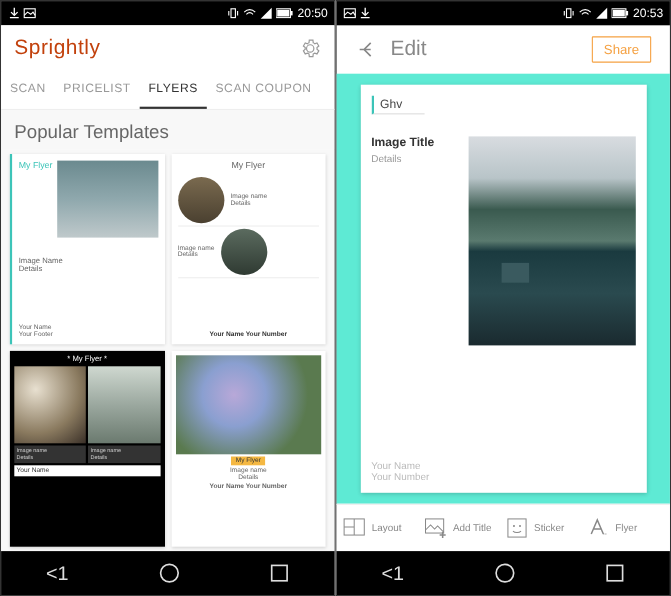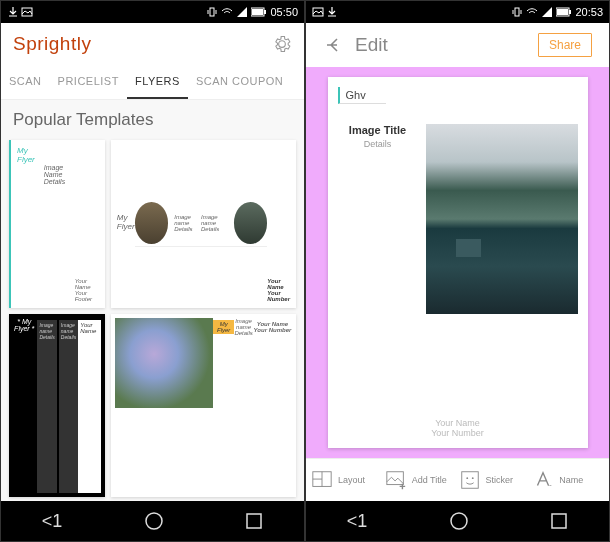--- a/index.html
+++ b/index.html
@@ -15,21 +15,21 @@
     .app-title { font-size: 19px; color: #c2410c; font-weight: 300; letter-spacing: 0.5px; }
     .gear { width: 20px; height: 20px; }
     
     .tab-bar { display: flex; border-bottom: 1px solid #eee; background: #fff; }
     .tab { padding: 10px 8px; font-size: 11px; color: #999; letter-spacing: 0.5px; }
     .tab.active { color: #333; border-bottom: 2px solid #333; font-weight: 500; }
     
     .section-label { padding: 10px 12px 6px; font-size: 17px; color: #666; background: #f8f8f8; }
     
     .template-grid { flex: 1; display: grid; grid-template-columns: 1fr 1fr; gap: 6px; padding: 4px 8px; background: #f8f8f8; overflow: hidden; }
-    .template-card { background: #fff; box-shadow: 0 1px 3px rgba(0,0,0,0.15); padding: 6px; display: flex; flex-direction: row; font-size: 7px; color: #666; position: relative; font-style: italic; }
+    .template-card { background: #fff; box-shadow: 0 1px 3px rgba(0,0,0,0.15); padding: 6px; display: flex; flex-direction: column; font-size: 7px; color: #666; position: relative; }
     
     .card1 { border-left: 2px solid #3cc4b8; }
     .card1-top { display: flex; gap: 4px; }
     .card1-label { color: #3cc4b8; font-size: 8px; writing-mode: horizontal-tb; }
     .card1-img { flex: 1; height: 70px; background: linear-gradient(180deg, #6b8a8f 0%, #8fa8ad 50%, #bfc9cb 100%); }
     .card1-info { margin-top: 18px; }
     .card1-footer { margin-top: auto; font-size: 6px; }
     
     .card2 { align-items: center; }
     .card2-title { font-size: 8px; margin-bottom: 4px; }
@@ -52,21 +52,21 @@
     .card4-img { width: 100%; height: 90px; background: radial-gradient(circle at 40% 40%, #b8a8d8 0%, #8a9fd0 30%, #5a7a4f 70%); }
     .card4-tag { background: #f5b842; color: #333; font-size: 6px; padding: 1px 4px; display: inline-block; margin: 2px auto; }
     .card4-info { text-align: center; font-size: 6px; }
     .card4-footer { text-align: center; font-size: 6px; font-weight: bold; margin-top: 3px; }
     
     .edit-header { display: flex; justify-content: space-between; padding: 10px 17px; }
     .edit-left { display: flex; align-items: center; gap: 12px; }
     .edit-title { font-size: 19px; color: #888; }
     .share-btn { border: 1px solid #f5a142; color: #f5a142; padding: 4px 10px; font-size: 12px; background: none; border-radius: 1px; }
     
-    .canvas-area { flex: 1; background: #f0abfc; padding: 10px; display: flex; justify-content: center; text-align: center; }
+    .canvas-area { flex: 1; background: #5eead4; padding: 10px; display: flex; justify-content: center; }
     .canvas { width: 260px; background: #fff; box-shadow: 0 1px 4px rgba(0,0,0,0.2); padding: 10px; display: flex; flex-direction: column; position: relative; }
     .canvas-tag { border-left: 2px solid #3cc4b8; padding: 2px 6px; font-size: 11px; color: #444; display: inline-block; width: fit-content; border-bottom: 1px solid #ddd; padding-right: 20px; }
     .canvas-body { display: flex; gap: 8px; margin-top: 20px; flex: 1; }
     .canvas-text { flex: 0 0 80px; }
     .canvas-text h3 { font-size: 11px; color: #333; margin-bottom: 3px; }
     .canvas-text p { font-size: 9px; color: #999; }
     .canvas-img { flex: 1; height: 190px; background: linear-gradient(180deg, #d8dce0 0%, #b8c4c8 20%, #3a5a4f 35%, #5a7a6f 50%, #1a3a3f 55%, #2a4a4f 75%, #1a2a2f 100%); position: relative; overflow: hidden; }
     .canvas-img::before { content: ''; position: absolute; bottom: 30%; left: 20%; width: 25px; height: 18px; background: #3a5a5f; }
     .canvas-footer { margin-top: auto; font-size: 9px; color: #bbb; padding-top: 10px; }
     
@@ -103,21 +103,21 @@
             <path d="M1 5c3-3 7-3 10 0M3 7c2-2 4-2 6 0M6 9l0 0" stroke="#fff" fill="none"></path>
           </svg>
         <svg width="12" height="12" viewBox="0 0 12 12">
             <path d="M1 11L11 1v10z" fill="#fff"></path>
           </svg>
         <svg width="16" height="10" viewBox="0 0 16 10">
             <rect x="0" y="1" width="13" height="8" stroke="#fff" fill="none"></rect>
             <rect x="1" y="2" width="11" height="6" fill="#fff"></rect>
             <rect x="13" y="3" width="2" height="4" fill="#fff"></rect>
           </svg>
-        <span>05:50</span>
+        <span>20:50</span>
       </div>
     </div>
 
     <div class="app-header">
       <span class="app-title">Sprightly</span>
       <svg class="gear" viewBox="0 0 24 24">
           <path d="M12 8a4 4 0 100 8 4 4 0 000-8zM19.4 13a7.5 7.5 0 000-2l2-1.6-2-3.4-2.4.9a7.5 7.5 0 00-1.7-1L15 3h-4l-.3 2.9a7.5 7.5 0 00-1.7 1l-2.4-.9-2 3.4L6.6 11a7.5 7.5 0 000 2l-2 1.6 2 3.4 2.4-.9a7.5 7.5 0 001.7 1L11 21h4l.3-2.9a7.5 7.5 0 001.7-1l2.4.9 2-3.4z" stroke="#999" fill="none" stroke-width="1.3"></path>
         </svg>
     </div>
 
@@ -283,21 +283,21 @@
             <circle cx="15" cy="10" r="1" fill="#888"></circle>
             <path d="M8 15c2 2 6 2 8 0" stroke="#888" fill="none"></path>
           </svg>
         <span>Sticker</span>
       </div>
       <div class="tool">
         <svg viewBox="0 0 24 24">
             <path d="M6 18L12 4l6 14M8 13h8" stroke="#888" fill="none" stroke-width="1.5"></path>
             <path d="M18 18h4" stroke="#888" stroke-dasharray="1 1"></path>
           </svg>
-        <span>Name</span>
+        <span>Flyer</span>
       </div>
     </div>
 
     <div class="nav-bar">
       <span class="nav-btn">&lt;1</span>
       <svg width="20" height="20" viewBox="0 0 20 20">
           <circle cx="10" cy="10" r="8" stroke="#ddd" fill="none" stroke-width="1.5"></circle>
         </svg>
       <svg width="18" height="18" viewBox="0 0 18 18">
           <rect x="2" y="2" width="14" height="14" stroke="#ddd" fill="none" stroke-width="1.5"></rect>

